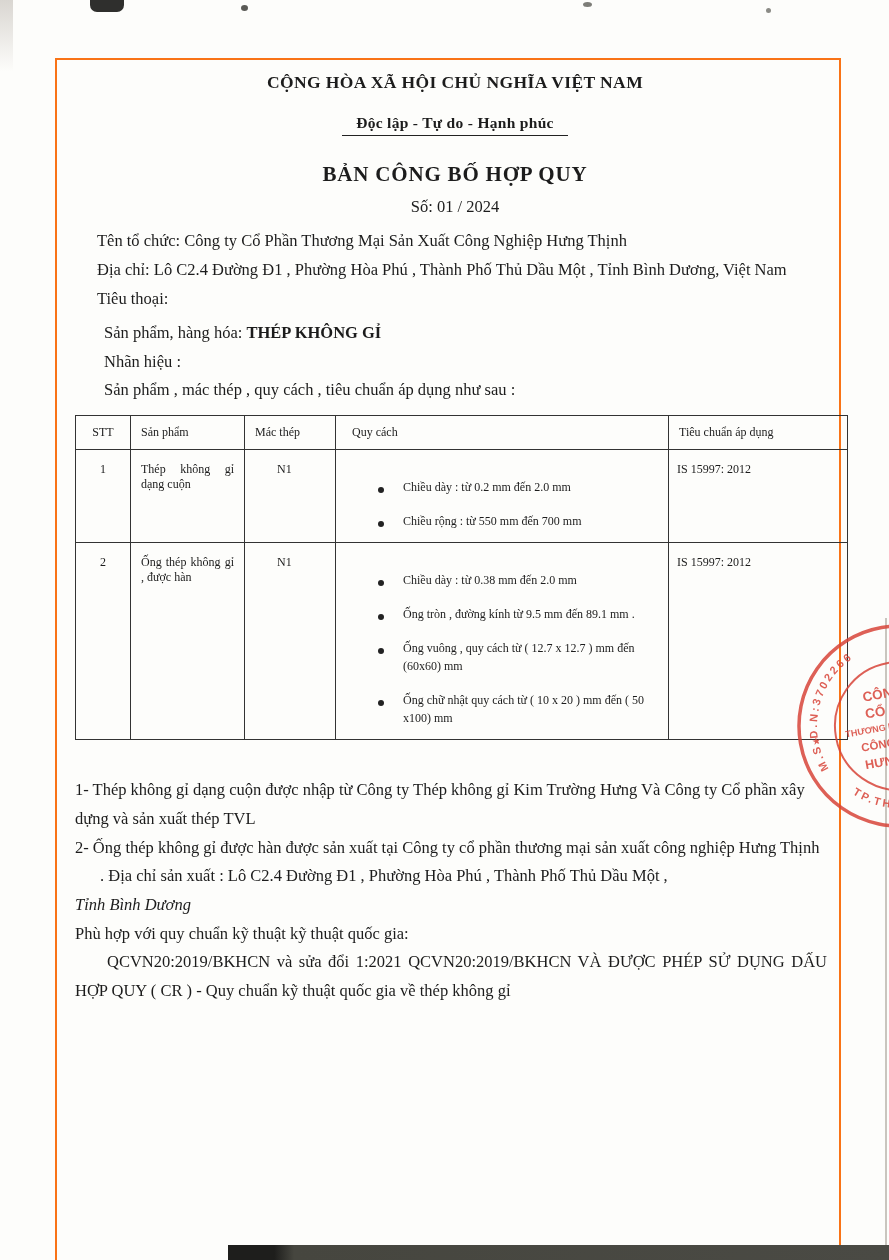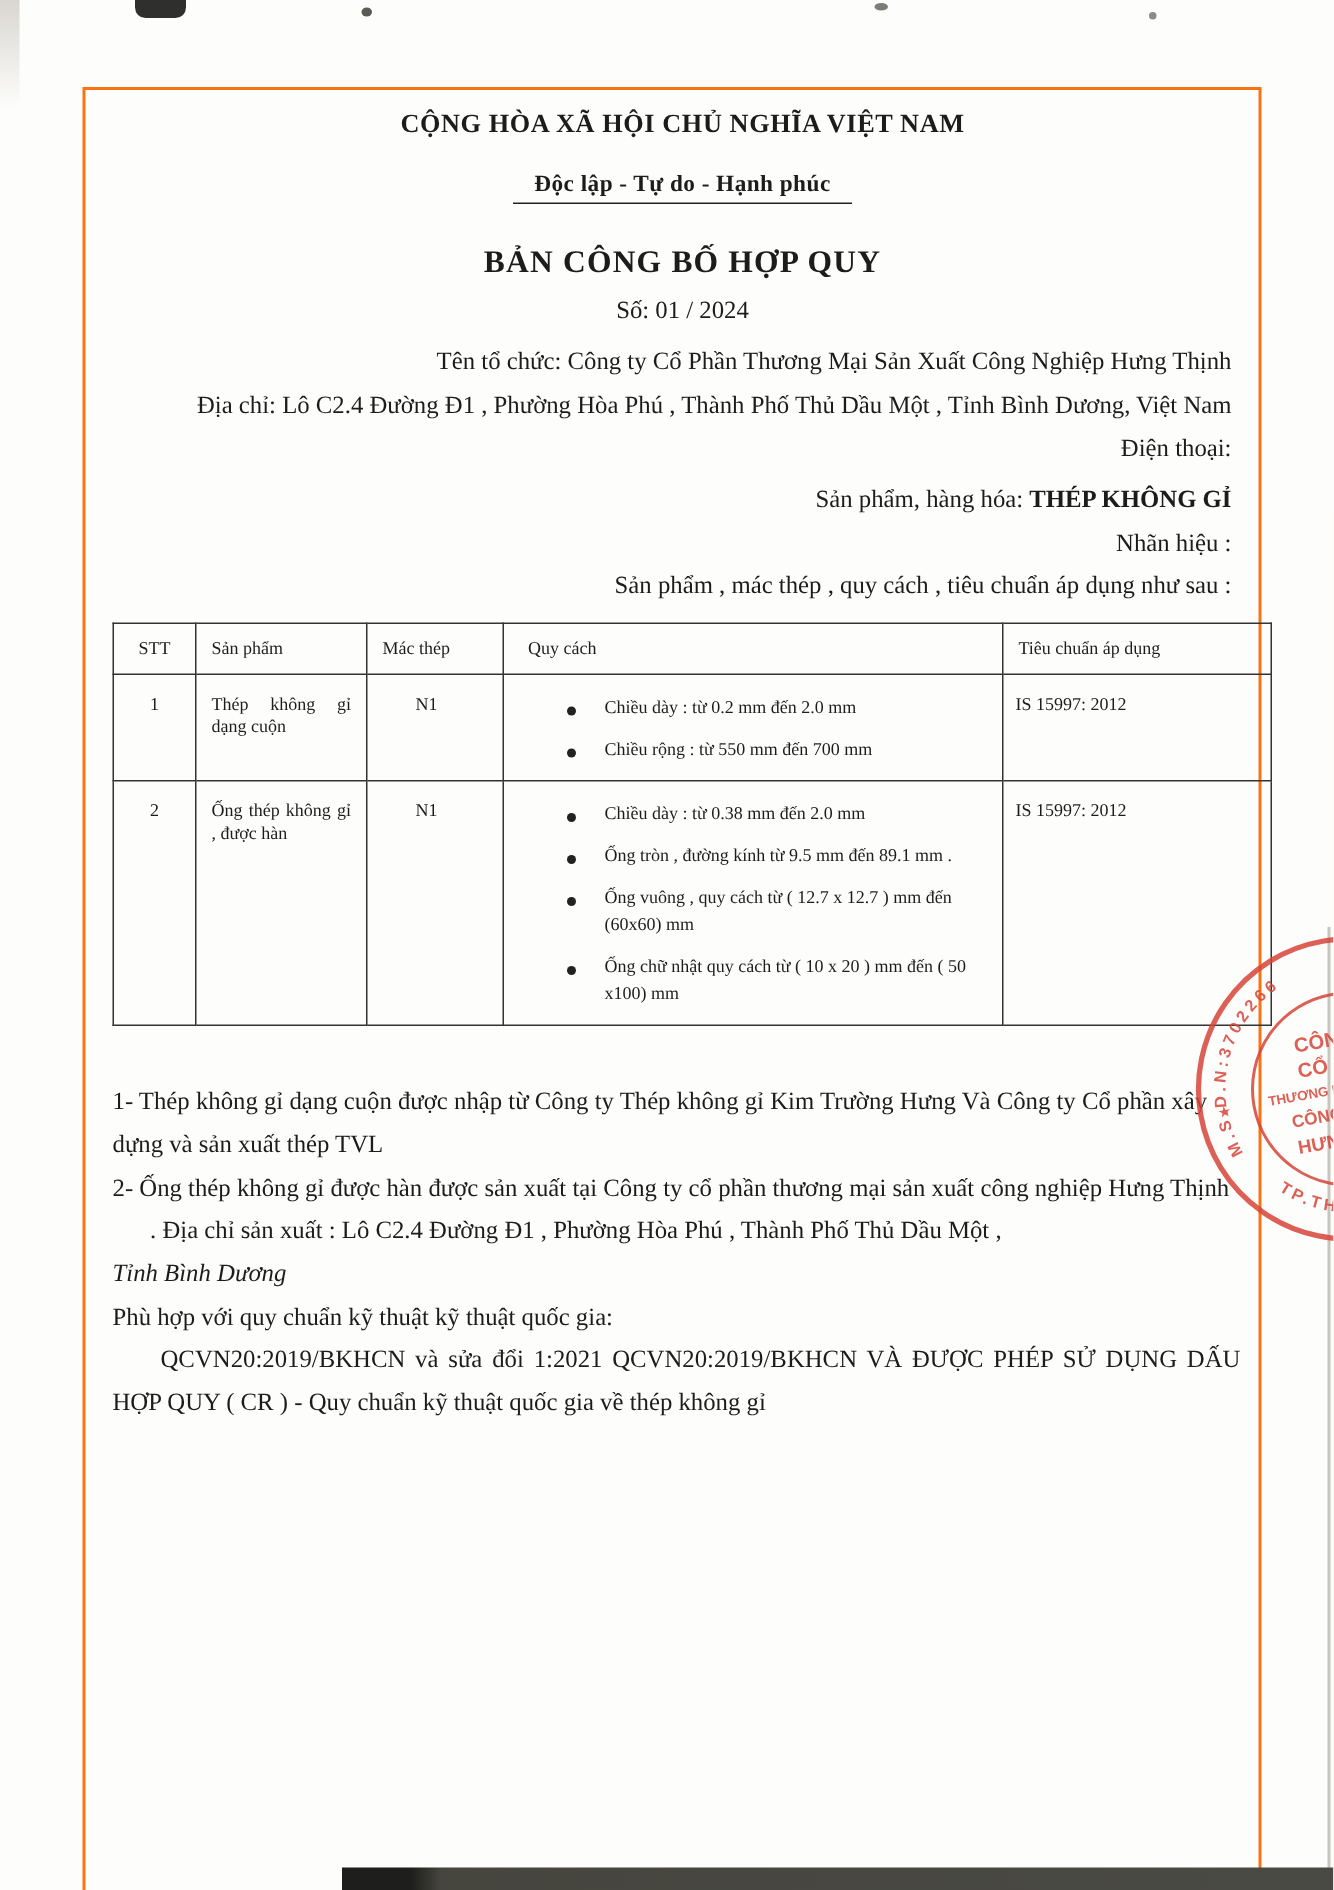--- a/index.html
+++ b/index.html
@@ -20,42 +20,42 @@
   .nat-header { text-align:center; }
   .nh1 { font-size:17.5px; font-weight:bold; letter-spacing:.4px; }
   .nh2 {
     display:inline-block; margin-top:20px; font-size:15.5px; font-weight:bold;
     border-bottom:1.8px solid #222; padding:1px 14px 3px 14px; letter-spacing:.3px;
   }
 
   .title { margin-top:26px; text-align:center; font-size:21px; font-weight:bold; letter-spacing:.8px; }
   .doc-number { margin-top:10px; text-align:center; font-size:16.5px; }
 
-  .body-block { margin-top:10px; margin-left:22px; margin-right:14px; font-size:16.5px; line-height:1.75;text-align:right; }
+  .body-block { margin-top:10px; margin-left:22px; margin-right:14px; font-size:16.5px; line-height:1.75; }
   .body-block p { margin:0; }
   .body-block p.indent { margin-left:7px; }
   .body-block p.gap-top { margin-top:5px; }
 
   table.spec-table {
     margin-top:10px; border-collapse:collapse; table-layout:fixed; width:772px;
     font-size:12px;
   }
   .spec-table th, .spec-table td {
     border:1.6px solid #333; vertical-align:top; text-align:left; font-weight:normal;
   }
   .spec-table th { padding:9px 10px; }
   .spec-table th.c-stt, .spec-table td.c-stt { text-align:center; }
   .spec-table th.c-spec { padding-left:16px; }
   .spec-table td.c-stt  { padding:12px 4px; }
   .spec-table td.c-prod { padding:12px 10px; text-align:justify; }
   .spec-table td.c-grade{ padding:12px 6px 12px 32px; }
   .spec-table td.c-spec { padding:12px 10px 2px 34px; }
   .spec-table td.c-std  { padding:12px 8px; }
 
-  .spec-item { position:relative; padding-left:33px; margin:0 0 10px 0; line-height:1.5; }
+  .spec-item { position:relative; padding-left:33px; margin:16px 0 10px 0; line-height:1.5; }
   .spec-item::before {
     content:""; position:absolute; left:8px; top:9px;
     width:6px; height:6px; border-radius:50%; background:#222;
   }
 
   .notes { margin-top:36px; margin-right:8px; font-size:16.5px; line-height:1.74; }
   .notes p { margin:0; }
   .note-1 { margin-left:32px; }
   .note-2 { margin-left:32px; padding-left:25px; text-indent:-25px; }
   .province { margin-left:20px; margin-top:2px;font-style:italic; }
@@ -104,21 +104,21 @@
         <span class="nh2">Độc lập - Tự do - Hạnh phúc</span>
       </div>
     </div>
 
     <div class="title">BẢN CÔNG BỐ HỢP QUY</div>
     <div class="doc-number">Số: 01 / 2024</div>
 
     <div class="body-block">
       <p class="info-line">Tên tổ chức: Công ty Cổ Phần Thương Mại Sản Xuất Công Nghiệp Hưng Thịnh</p>
       <p class="info-line">Địa chỉ: Lô C2.4 Đường Đ1 , Phường Hòa Phú , Thành Phố Thủ Dầu Một , Tỉnh Bình Dương, Việt Nam</p>
-      <p class="info-line">Điện thoại:</p>
+      <p class="info-line">Tiêu thoại:</p>
       <p class="info-line indent gap-top"><span>Sản phẩm, hàng hóa: </span><strong>THÉP KHÔNG GỈ</strong></p>
       <p class="info-line indent">Nhãn hiệu :</p>
       <p class="info-line indent">Sản phẩm , mác thép , quy cách , tiêu chuẩn áp dụng như sau :</p>
     </div>
 
     <table class="spec-table">
       <colgroup>
         <col style="width:55px">
           <col style="width:114px">
           <col style="width:91px">

